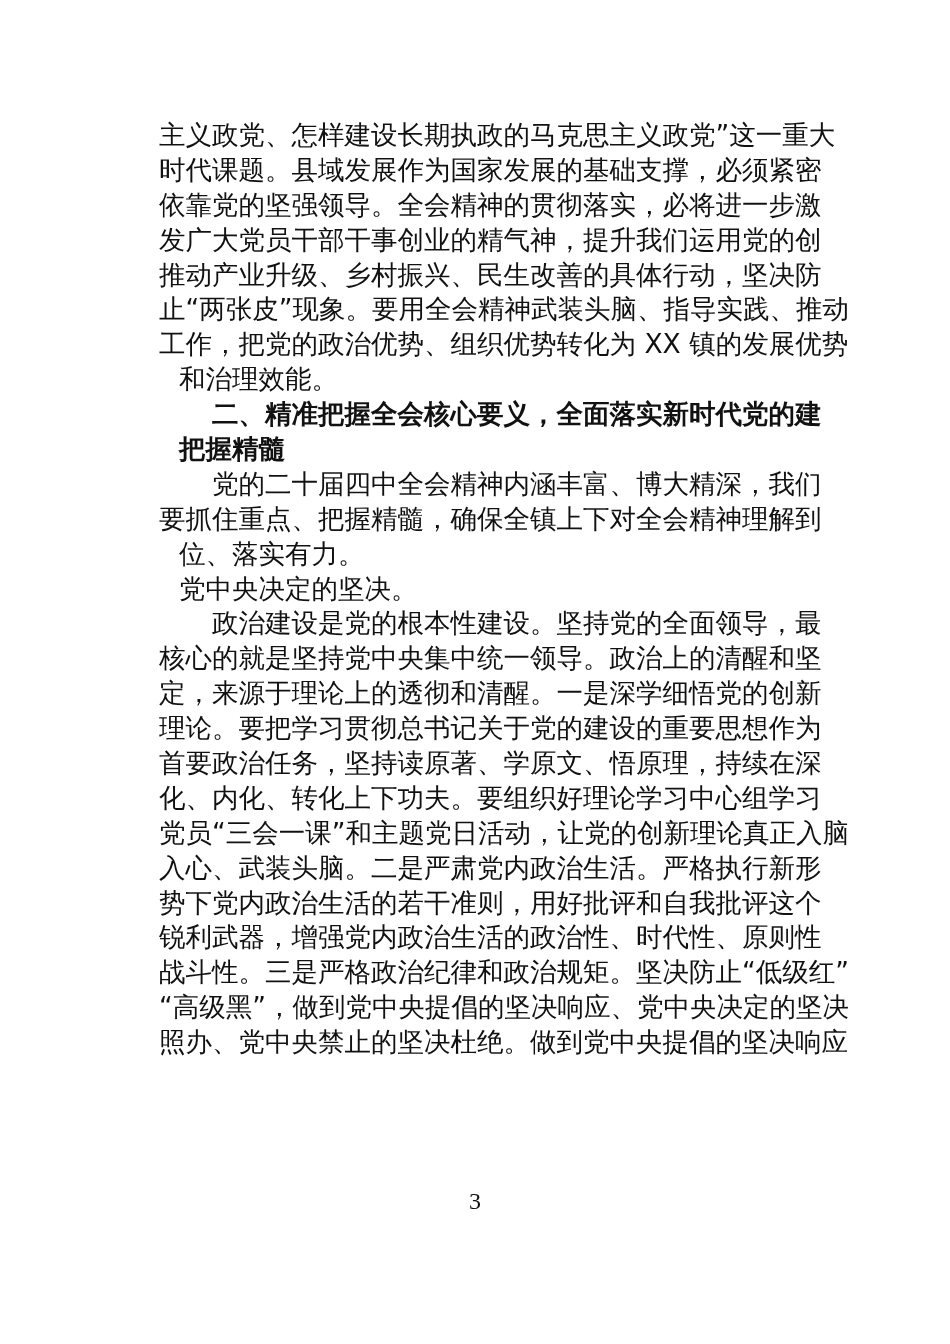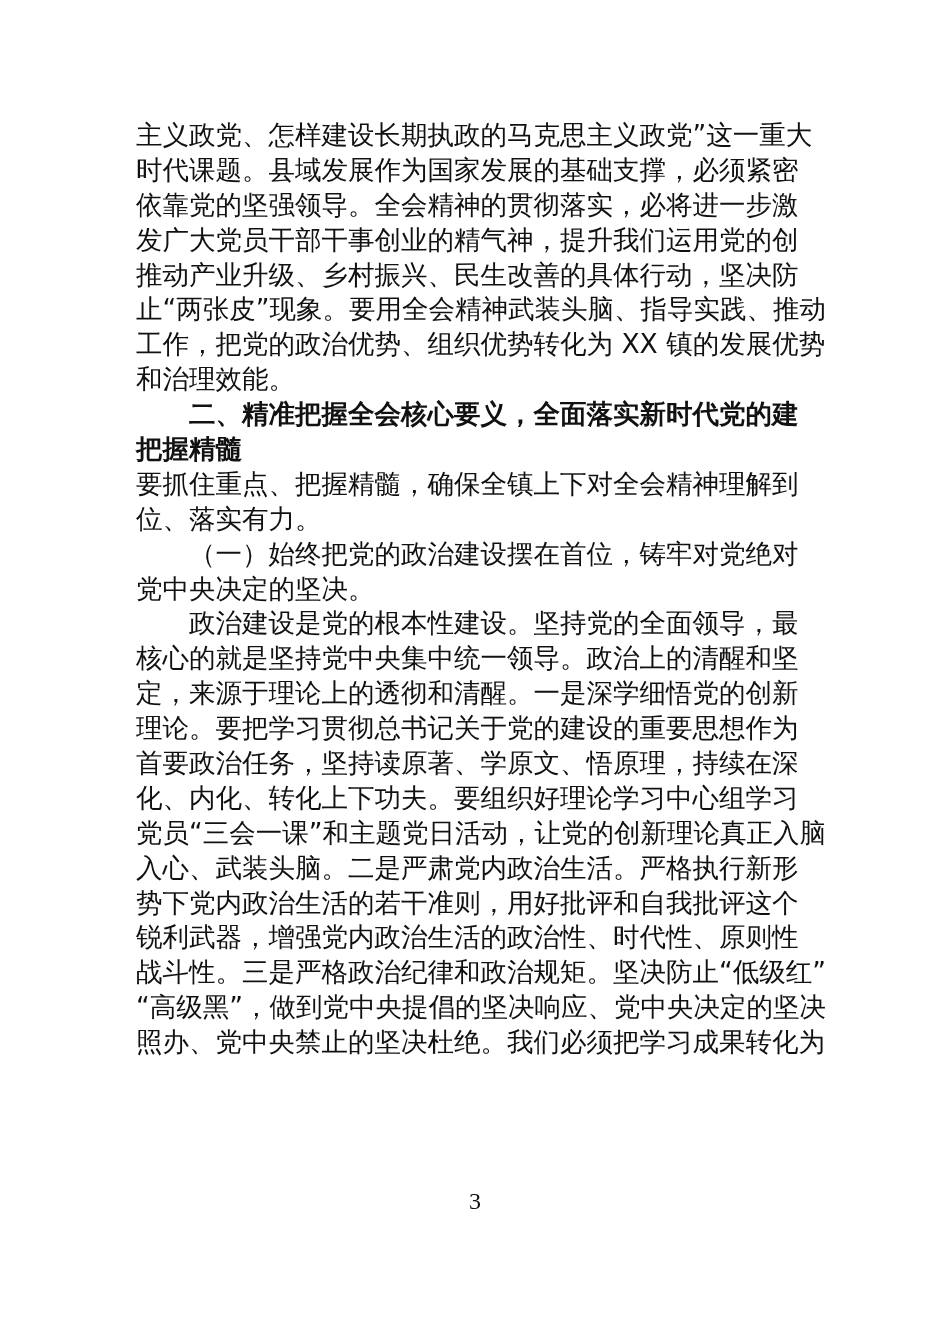--- a/index.html
+++ b/index.html
@@ -1,26 +1,26 @@
 <!DOCTYPE html>
 <html><head>
 <meta charset="utf-8">
 <style>
   html, body { margin: 0; padding: 0; background: #ffffff; }
   body { width: 950px; height: 1344px; position: relative; overflow: hidden; }
   .page {
-    position: absolute; left: 136px; top: 118px; width: 662px;
+    position: absolute; left: 159px; top: 118px; width: 662px;
     font-family: "DejaVu Sans", "Liberation Sans", sans-serif;
     font-size: 26.5px; line-height: 34.9px; color: #111;
   }
   .line {
     display: block; height: 34.9px; white-space: nowrap;
     text-align: justify; text-align-last: justify;
   }
-  .line.last { text-align-last: left; }
+  .line.last { text-align-last: left; margin-left: 20px; }
   .indent { padding-left: 53px; }
   .heading { font-weight: bold; font-family: Liberation Serif, serif; }
   .footer {
     position: absolute; left: 0; width: 950px; top: 1188px;
     text-align: center; font-family: "Liberation Serif", serif;
     font-size: 24px; color: #111;
   }
 </style>
 </head>
 <body>
@@ -37,39 +37,39 @@
     <span class="line">工作，把党的政治优势、组织优势转化为 XX 镇的发展优势</span>
     <span class="line last">和治理效能。</span>
   </div>
 
   <div class="heading">
     <span class="line indent">二、精准把握全会核心要义，全面落实新时代党的建</span>
     <span class="line last">把握精髓</span>
   </div>
 
   <div>
+    <span class="line indent">党的二十届四中全会精神内涵丰富、博大精深，我们</span>
     <span class="line">要抓住重点、把握精髓，确保全镇上下对全会精神理解到</span>
     <span class="line last">位、落实有力。</span>
   </div>
 
   <div>
-    <span class="line indent">（一）始终把党的政治建设摆在首位，铸牢对党绝对</span>
     <span class="line last">党中央决定的坚决。</span>
   </div>
 
   <div>
     <span class="line indent">政治建设是党的根本性建设。坚持党的全面领导，最</span>
     <span class="line">核心的就是坚持党中央集中统一领导。政治上的清醒和坚</span>
     <span class="line">定，来源于理论上的透彻和清醒。一是深学细悟党的创新</span>
     <span class="line">理论。要把学习贯彻总书记关于党的建设的重要思想作为</span>
     <span class="line">首要政治任务，坚持读原著、学原文、悟原理，持续在深</span>
     <span class="line">化、内化、转化上下功夫。要组织好理论学习中心组学习</span>
     <span class="line">党员“三会一课”和主题党日活动，让党的创新理论真正入脑</span>
     <span class="line">入心、武装头脑。二是严肃党内政治生活。严格执行新形</span>
     <span class="line">势下党内政治生活的若干准则，用好批评和自我批评这个</span>
     <span class="line">锐利武器，增强党内政治生活的政治性、时代性、原则性</span>
     <span class="line">战斗性。三是严格政治纪律和政治规矩。坚决防止“低级红”</span>
     <span class="line">“高级黑”，做到党中央提倡的坚决响应、党中央决定的坚决</span>
-    <span class="line">照办、党中央禁止的坚决杜绝。我们必须把学习成果转化为</span>
+    <span class="line">照办、党中央禁止的坚决杜绝。做到党中央提倡的坚决响应</span>
   </div>
 </div>
 
 <div class="footer">3</div>
 
 </body></html>

